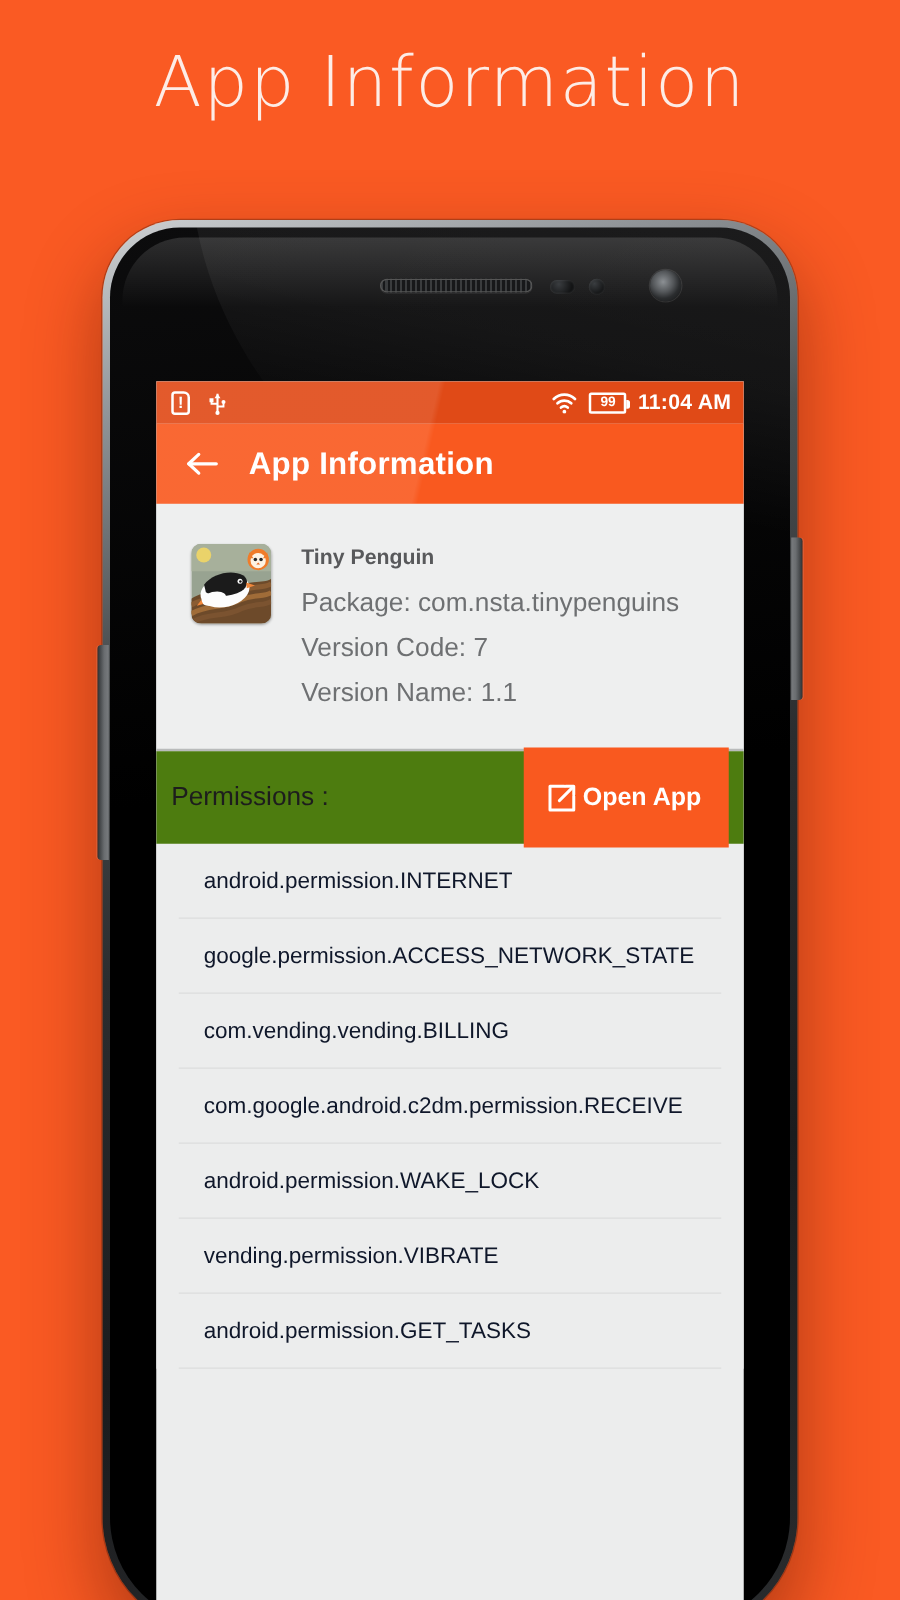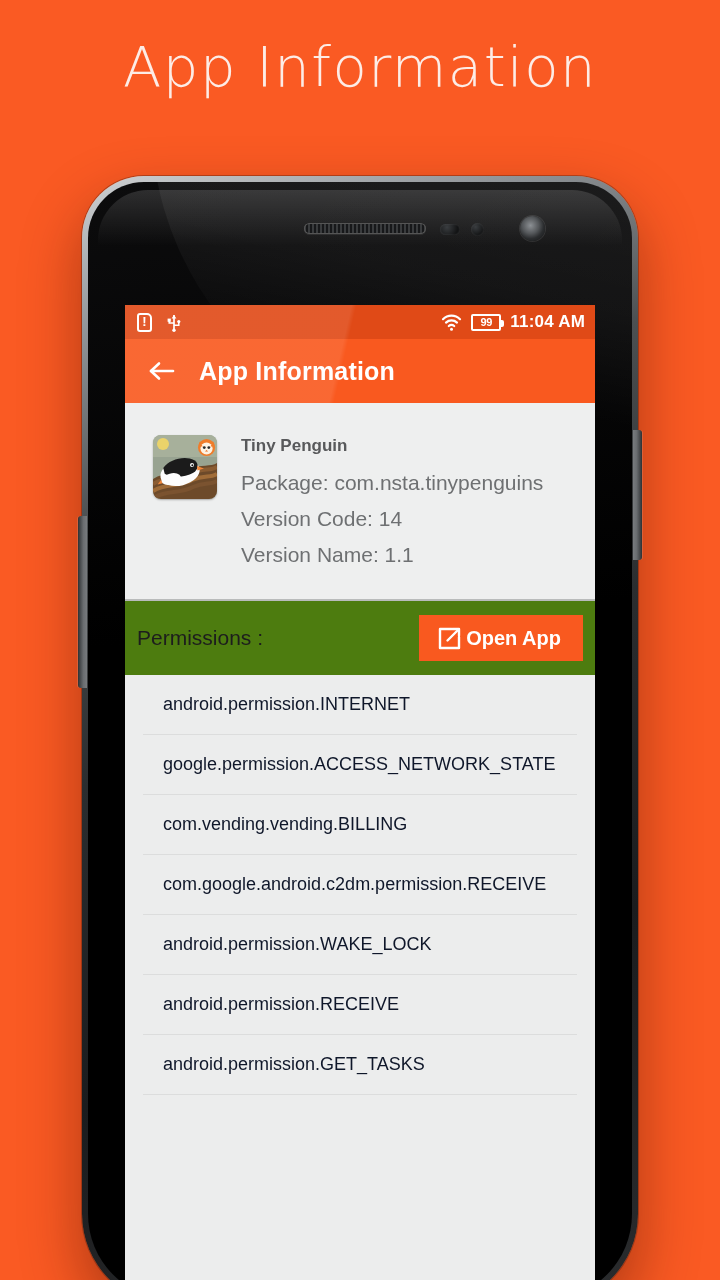--- a/index.html
+++ b/index.html
@@ -186,21 +186,21 @@
     display:flex; align-items:center;
     padding:0 12px 0 12px;
   }
   #perm-title {
     font-size:21px; color:#1d1d1d;
   }
   #open-app-button {
     margin-left:auto;
     background:#f9591f;
     color:#fff;
-    height:46px;
+    height:80px;
     display:flex; align-items:center;
     padding:0 22px 0 18px;
     gap:4px;
     cursor:pointer;
     font-size:20px; font-weight:bold;
   }
   #external-link-icon { width:25px; height:25px; position:relative; flex:0 0 auto; }
 
   
   #perm-list { background:#eceded; }
@@ -317,21 +317,21 @@
               <circle cx="33" cy="8" r="2" fill="#fdfdfd"></circle>
               <circle cx="33.3" cy="8.2" r="1" fill="#111"></circle>
               <path d="M38 9 l7 2.4 l-6.6 2.2 Z" fill="#f2873a"></path>
               <path d="M2 23 l-3.5 4.6 l5 -1.4 Z" fill="#f2873a"></path>
             </g>
           </svg>
         </div>
         <div id="app-meta">
           <div id="app-name">Tiny Penguin</div>
           <div class="meta-line">Package: com.nsta.tinypenguins</div>
-          <div class="meta-line">Version Code: 14</div>
+          <div class="meta-line">Version Code: 7</div>
           <div class="meta-line">Version Name: 1.1</div>
         </div>
       </div>
 
       <div id="perm-header">
         <div id="perm-title">Permissions :</div>
         <div id="open-app-button">
           <div id="external-link-icon">
             <svg viewBox="0 0 25 25" width="25" height="25">
               <path d="M14.5 3 H3 V22 H22 V11" stroke="#fff" stroke-width="2.4" fill="none" stroke-linejoin="round" stroke-linecap="round"></path>
@@ -342,21 +342,21 @@
           <span>Open App</span>
         </div>
       </div>
 
       <div id="perm-list">
         <div class="perm-item">android.permission.INTERNET</div>
         <div class="perm-item">google.permission.ACCESS_NETWORK_STATE</div>
         <div class="perm-item">com.vending.vending.BILLING</div>
         <div class="perm-item">com.google.android.c2dm.permission.RECEIVE</div>
         <div class="perm-item">android.permission.WAKE_LOCK</div>
-        <div class="perm-item">android.permission.RECEIVE</div>
+        <div class="perm-item">vending.permission.VIBRATE</div>
         <div class="perm-item">android.permission.GET_TASKS</div>
       </div>
 
     </div>
   </div>
 
   <div class="side-btn" id="volume-button"></div>
   <div class="side-btn" id="power-button"></div>
 </div>
 

